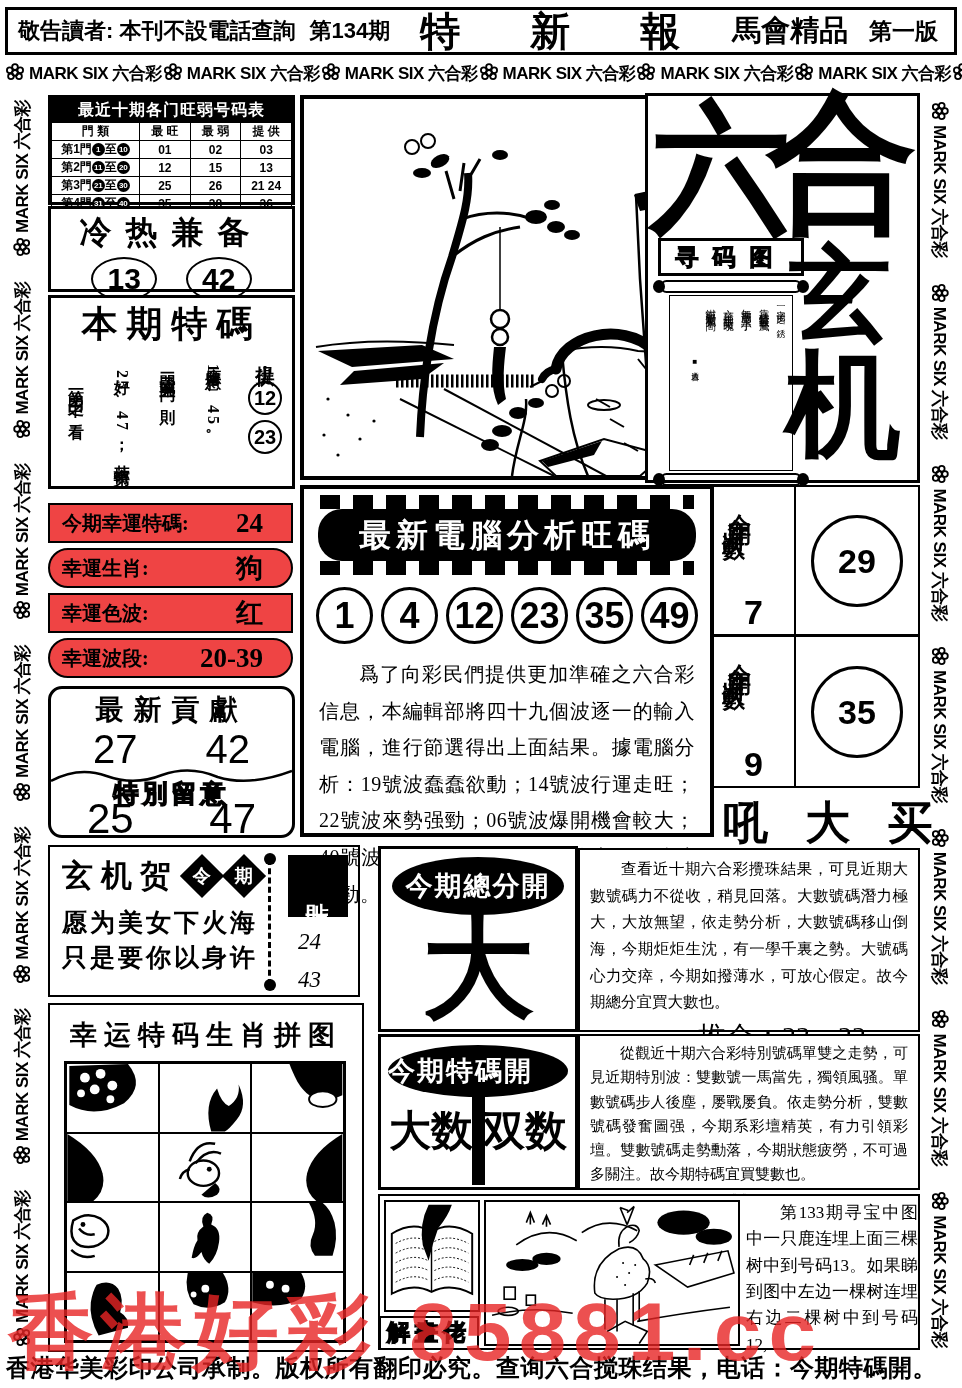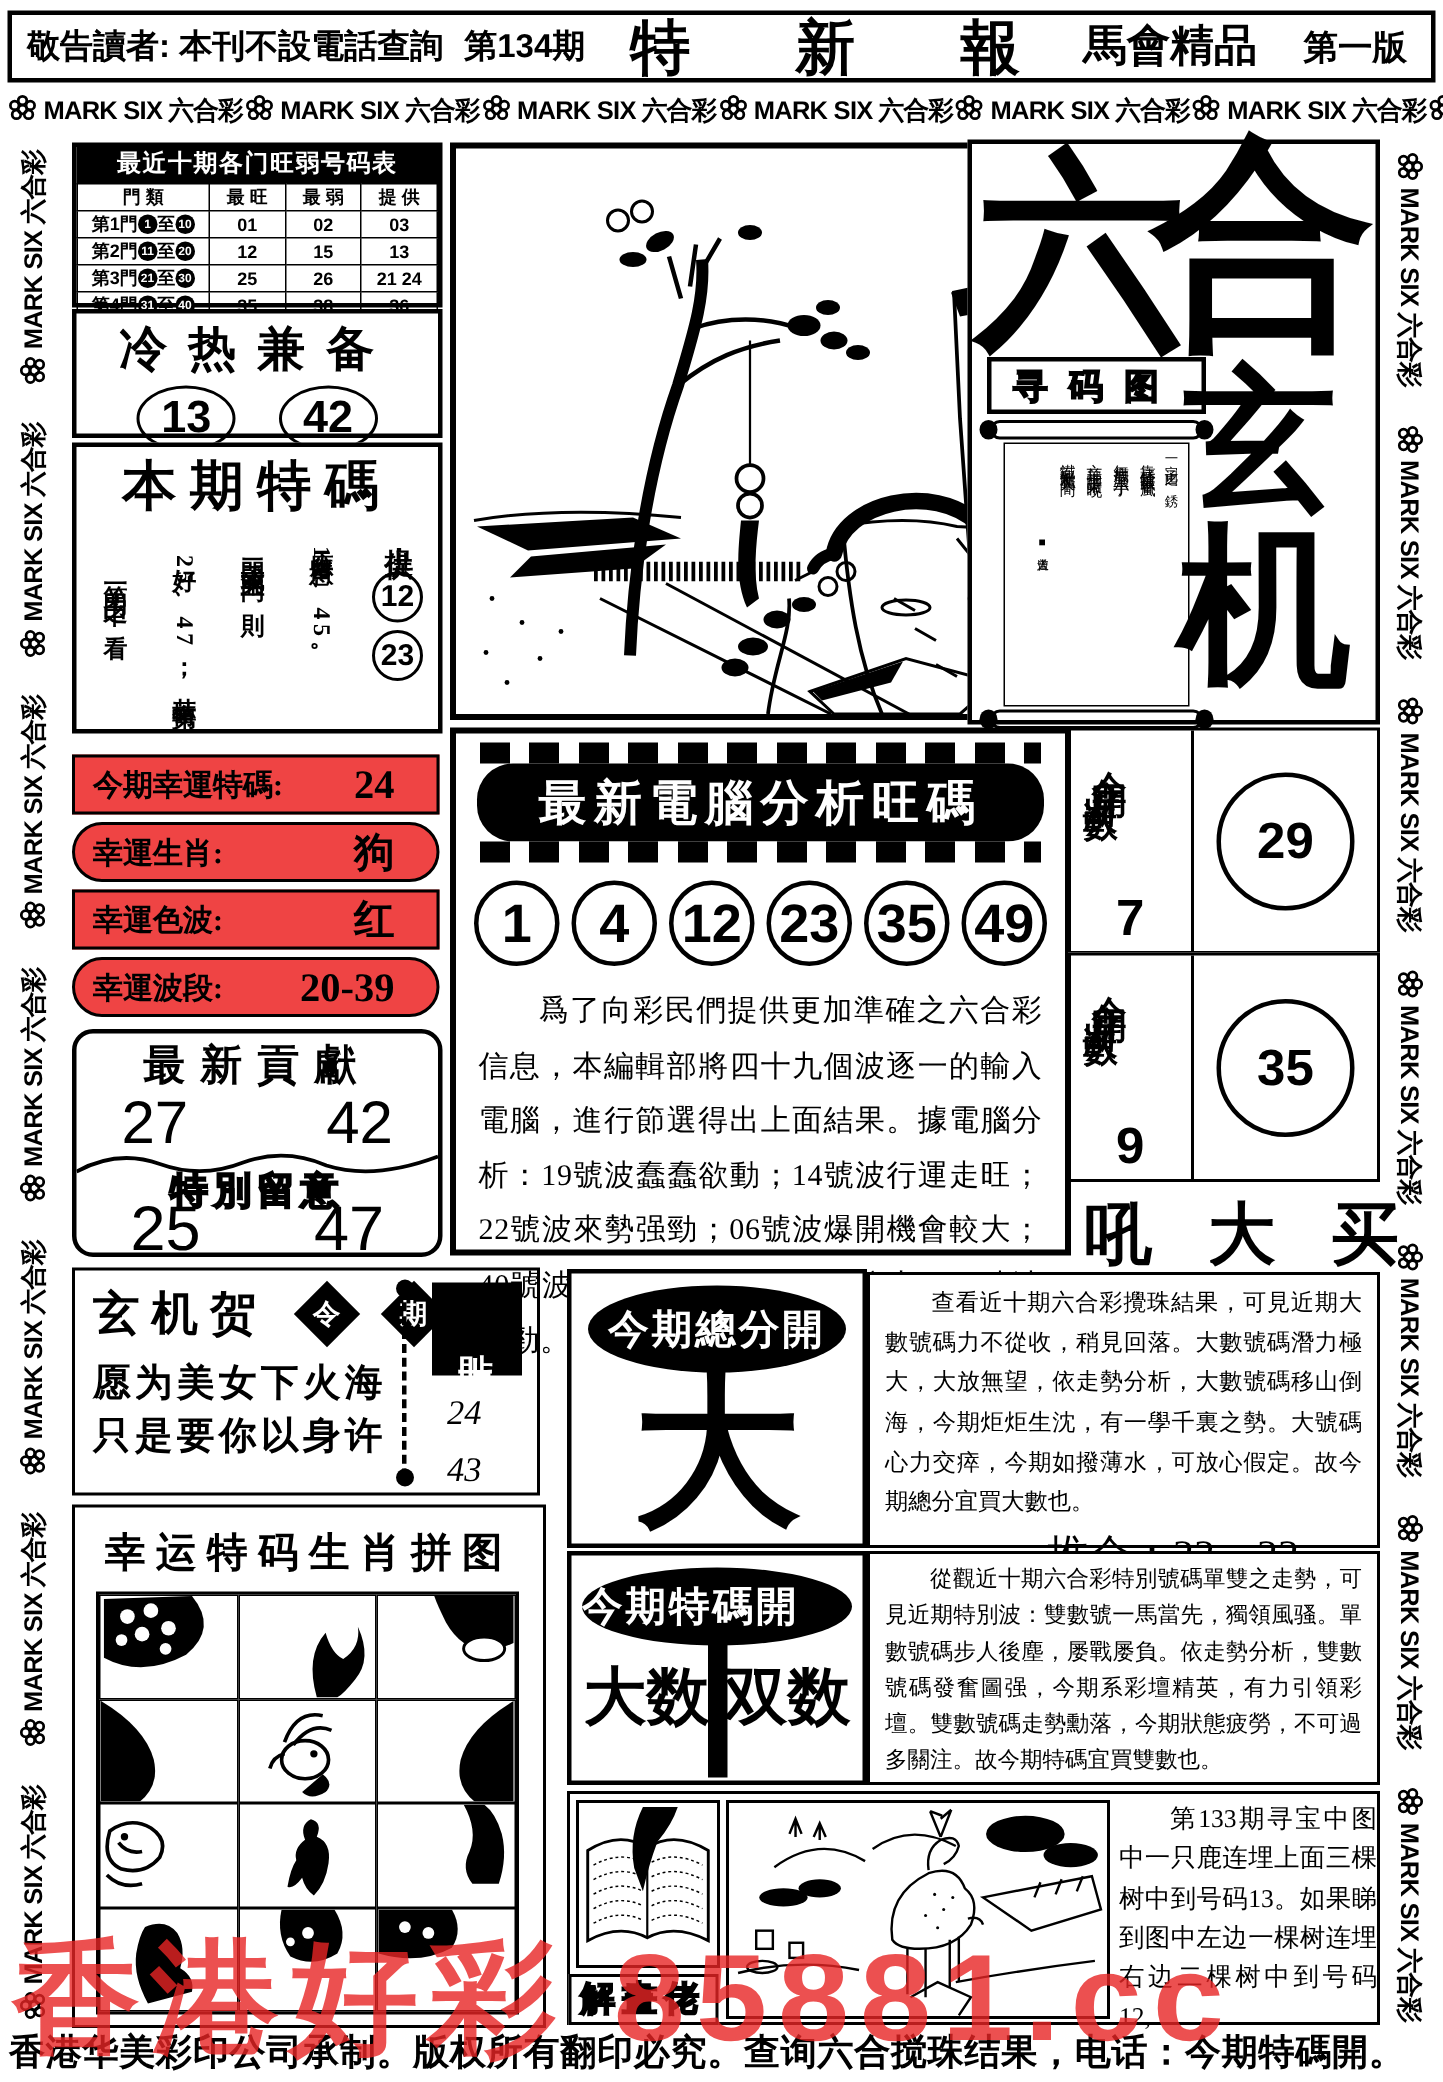--- a/index.html
+++ b/index.html
@@ -8,21 +8,21 @@
   .page { position:absolute; left:0; top:0; width:962px; height:1388px; background:#fff; }
   .serif { font-family:"Liberation Serif","DejaVu Serif",serif; }
 
   
   .header-box { position:absolute; left:5px; top:7px; width:952px; height:48px;
     border:3px solid #000; display:flex; align-items:center; padding:0 10px; white-space:nowrap; }
   .hdr-notice { font-size:22px; font-weight:bold; }
   .hdr-issue  { font-size:22px; font-weight:bold; margin-left:14px; }
   .hdr-title  { font-family:"Liberation Serif","DejaVu Serif",serif; font-size:40px; font-weight:bold;
     letter-spacing:30px; margin-left:30px; }
-  .hdr-brand  { font-family:"Liberation Serif","DejaVu Serif",serif; font-size:29px; font-weight:bold; margin-left:12px; }
+  .hdr-brand  { font-family:"Liberation Serif","DejaVu Serif",serif; font-size:29px; font-weight:bold; margin-left:22px; }
   .hdr-edition{ font-size:23px; font-weight:bold; margin-left:auto; margin-right:6px; }
 
   
   .ms-row { position:absolute; left:0; top:58px; width:962px; height:30px; display:flex;
     align-items:center; justify-content:space-between; padding:0 4px; }
   .ms-item { display:flex; align-items:center; gap:3px; font-weight:bold; font-size:17px;
     letter-spacing:-0.5px; white-space:nowrap; }
   .flower { width:22px; height:22px; flex:none; }
   .side-strip { position:absolute; top:0; left:0; width:1388px; height:45px;
     transform-origin:0 0; display:flex; align-items:center; justify-content:space-between;
@@ -70,30 +70,30 @@
   .lucky-row { position:absolute; left:3px; width:245px; height:40px; border:2px solid #000;
     display:flex; align-items:center; justify-content:space-between; padding:0 12px; background:#ef4444; }
   .lucky-row.round { border-radius:20px; }
   .lk-label { font-family:"Liberation Serif","DejaVu Serif",serif; font-size:20px; font-weight:bold; }
   .lk-value { font-family:"Liberation Serif","DejaVu Serif",serif; font-size:27px; font-weight:bold; margin-right:16px; }
 
   
   .ct-box { left:3px; top:596px; width:247px; height:152px; border-width:3px; border-radius:14px; }
   .ct-title { font-family:"Liberation Serif","DejaVu Serif",serif; font-size:28px; font-weight:bold;
     letter-spacing:10px; text-align:center; margin-top:2px; }
-  .ct-nums { display:flex; justify-content:space-between; padding:0 30px; font-size:40px; margin-top:-2px; }
+  .ct-nums { display:flex; justify-content:space-between; padding:0 42px; font-size:40px; margin-top:-2px; }
   .ct-wave { position:absolute; left:0; top:74px; width:100%; height:26px; }
   .ct-special { position:absolute; top:88px; width:100%; text-align:center; font-size:25px; font-weight:bold;
     letter-spacing:4px; color:#ef4444; -webkit-text-stroke:1.4px #000; }
   .ct-nums2 { position:absolute; top:106px; width:100%; display:flex; justify-content:space-between;
     padding:0 36px; font-size:42px; }
 
   
   .xg-box { left:3px; top:755px; width:312px; height:152px; }
-  .xg-titlerow { position:absolute; left:12px; top:8px; display:flex; align-items:center; gap:20px; }
+  .xg-titlerow { position:absolute; left:12px; top:8px; display:flex; align-items:center; gap:4px; }
   .xg-title { font-family:"Liberation Serif","DejaVu Serif",serif; font-size:31px; font-weight:bold; letter-spacing:8px; }
   .diamond { width:34px; height:34px; background:#000; transform:rotate(45deg) scale(0.92);
     display:flex; align-items:center; justify-content:center; margin:0 2px; }
   .diamond span { transform:rotate(-45deg); color:#fff; font-size:20px; font-weight:bold;
     font-family:"Liberation Serif","DejaVu Serif",serif; }
   .xg-poem { position:absolute; left:12px; top:58px; font-family:"Liberation Serif","DejaVu Serif",serif;
     font-size:25px; font-weight:bold; letter-spacing:3px; line-height:1.4; }
   .xg-divider { position:absolute; left:218px; top:12px; height:126px; border-left:3px dashed #000; }
   .xg-divider::before,.xg-divider::after { content:""; position:absolute; left:-7.5px; width:12px;
     height:12px; background:#000; border-radius:50%; }

